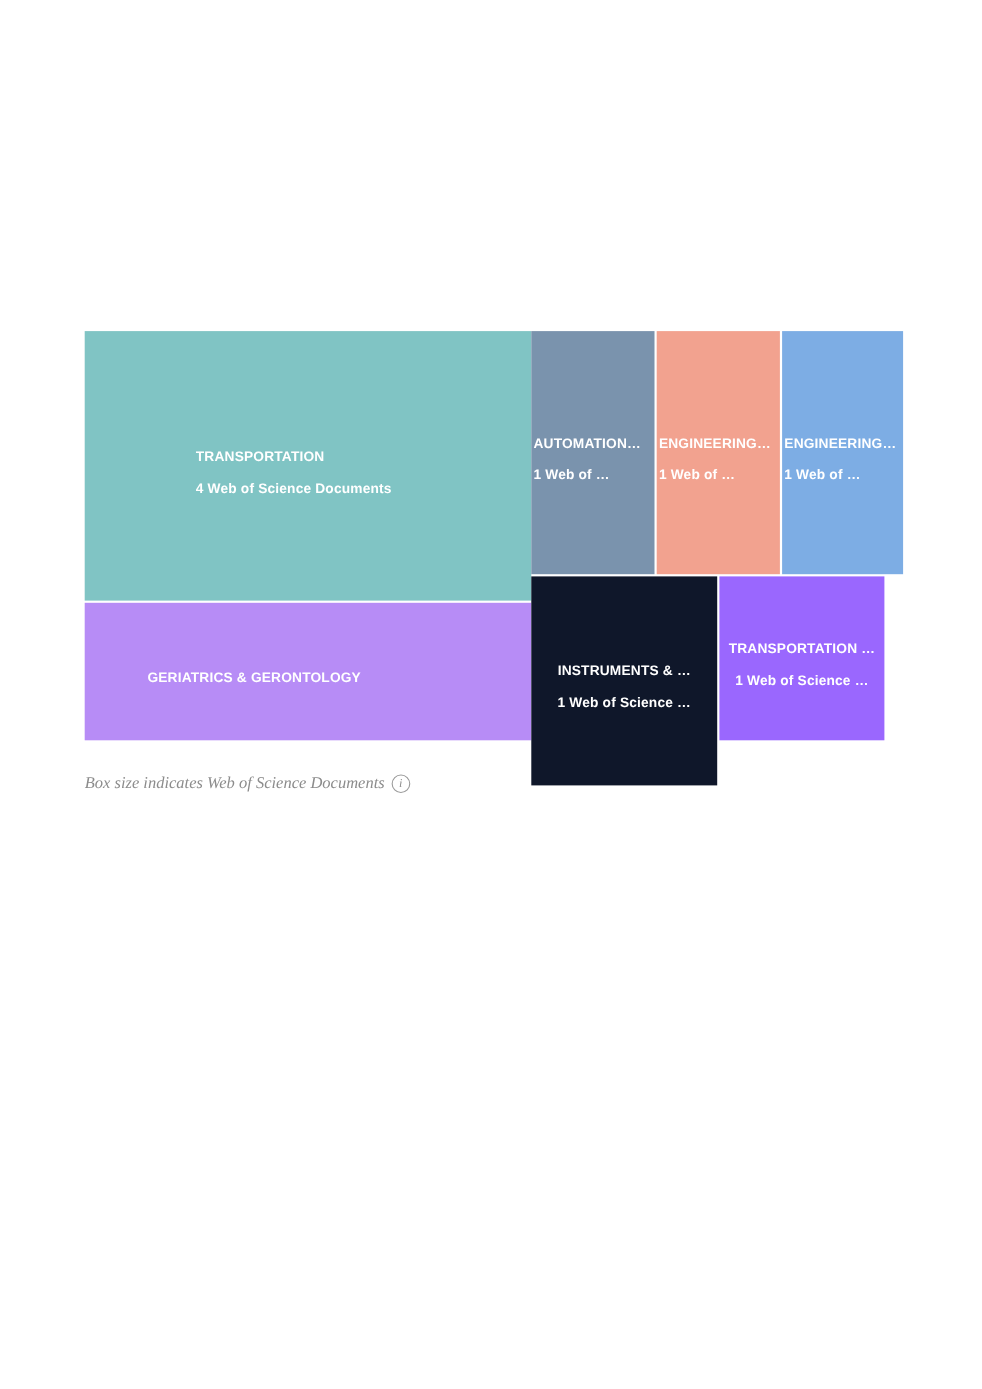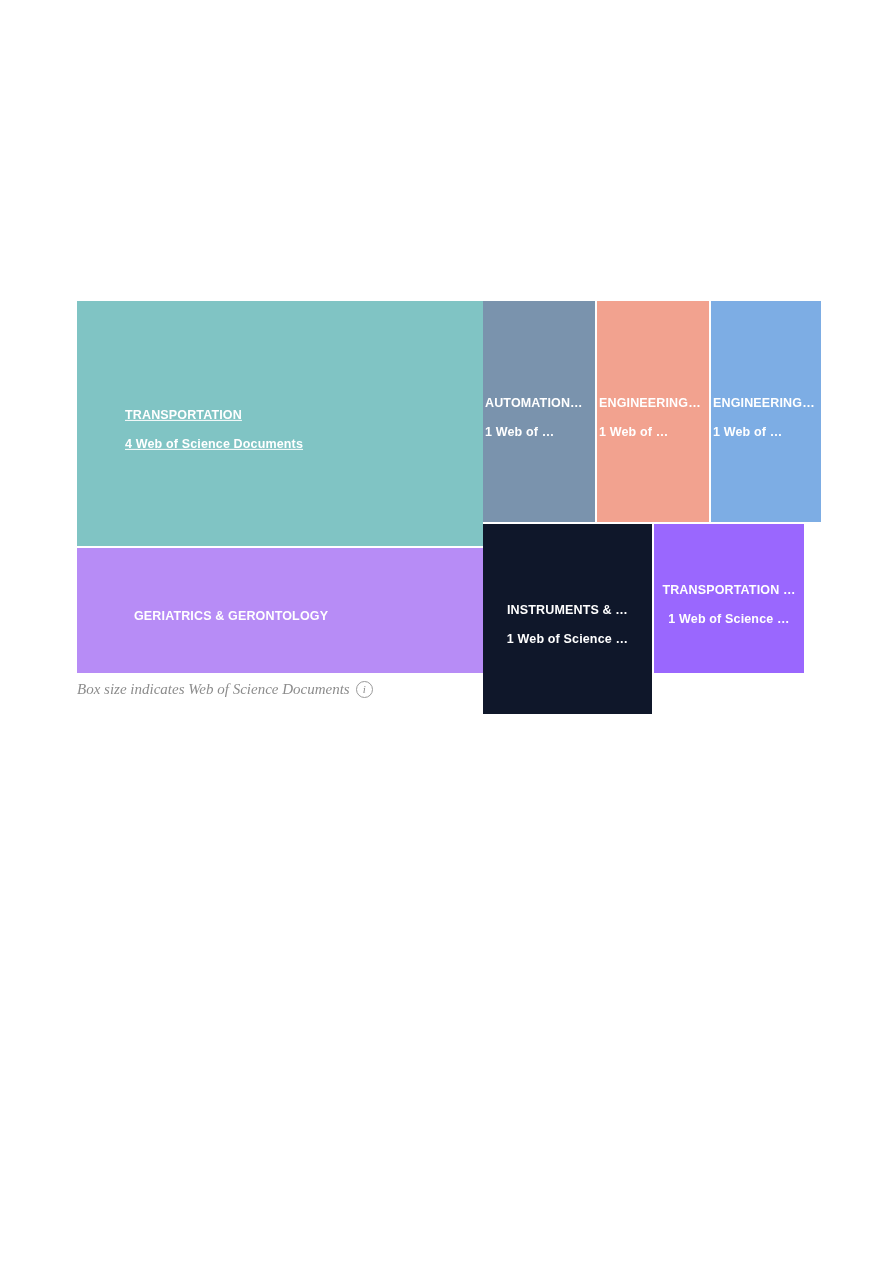--- a/index.html
+++ b/index.html
@@ -66,37 +66,37 @@
   .tm-value {
     font-size: 12.5px;
     font-weight: bold;
   }
 
   
   .align-center .tm-text { text-align: center; }
   .align-left   .tm-text { text-align: left; }
 
   
-  .tile-transportation .tm-text { text-align: left; padding-left: 48px; text-decoration: underline; }
+  .tile-transportation .tm-text { text-align: left; padding-left: 101px; }
   .tile-geriatrics .tm-text     { text-align: left; padding-left: 57px; }
 
   
   .tile-compact .tm-text { top: 50%; transform: translateY(-50%); padding: 0 0 0 2px; }
   .tile-compact .tm-label,
   .tile-compact .tm-value { font-size: 12.5px; font-weight: bold; }
   .tile-compact .tm-label { font-weight: bold; }
 
   
   #treemap-caption {
     position: absolute;
     left: 77px;
-    top: 676px;
+    top: 704px;
     height: 22px;
     display: flex;
-    align-items: flex-end;
+    align-items: flex-start;
     gap: 6px;
     font-family: "Liberation Serif", serif;
     font-style: italic;
     font-size: 15px;
     color: #8c8c8c;
     white-space: nowrap;
   }
 
   #treemap-caption .caption-text {
     font-family: "Liberation Serif", serif;

